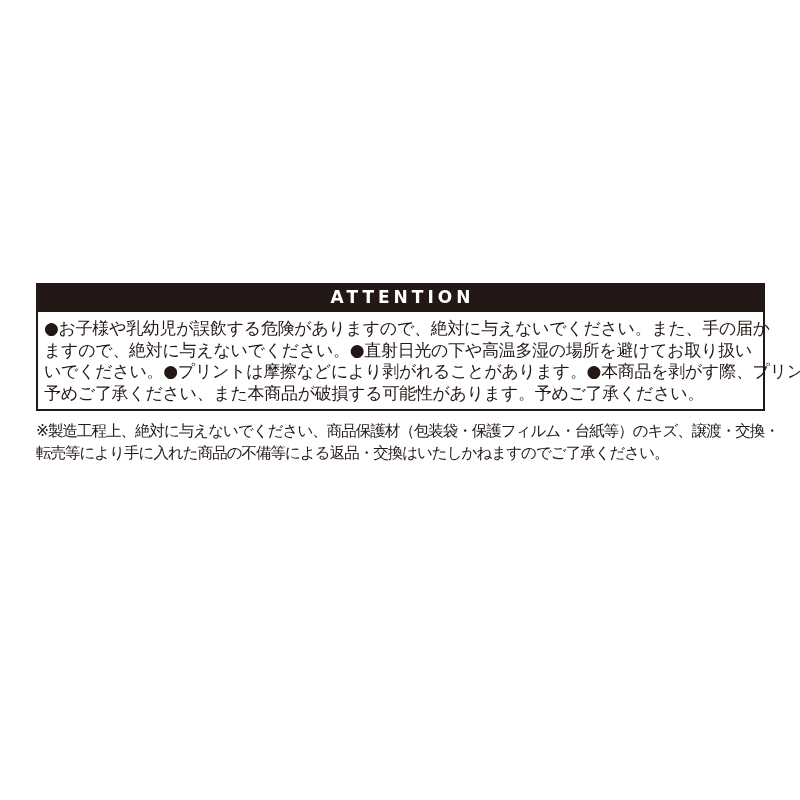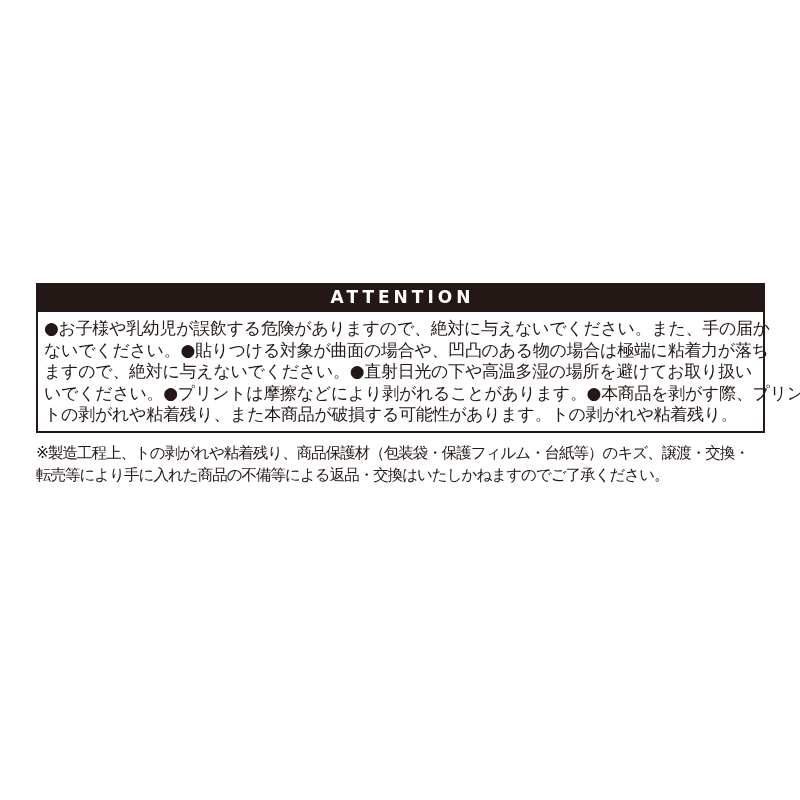--- a/index.html
+++ b/index.html
@@ -75,25 +75,24 @@
 
 <div class="canvas">
   <div class="sheet">
 
     <div class="attention-header">
       <span>ATTENTION</span>
     </div>
 
     <div class="attention-box">
       <div class="line">●お子様や乳幼児が誤飲する危険がありますので、絶対に与えないでください。また、手の届か</div>
-      <div class="line">ないでください。●貼りつける対象が曲面の場合や、凹凸のある物の場合は極端に粘着力が落ち</div>
       <div class="line">ますので、絶対に与えないでください。●直射日光の下や高温多湿の場所を避けてお取り扱い</div>
       <div class="line">いでください。●プリントは摩擦などにより剥がれることがあります。●本商品を剥がす際、プリン</div>
-      <div class="line">トの剥がれや粘着残り、また本商品が破損する可能性があります。トの剥がれや粘着残り。</div>
+      <div class="line">予めご了承ください、また本商品が破損する可能性があります。予めご了承ください。</div>
     </div>
 
     <div class="note">
-      <div class="note-line">※製造工程上、トの剥がれや粘着残り、商品保護材（包装袋・保護フィルム・台紙等）のキズ、譲渡・交換・</div>
+      <div class="note-line">※製造工程上、絶対に与えないでください、商品保護材（包装袋・保護フィルム・台紙等）のキズ、譲渡・交換・</div>
       <div class="note-line">転売等により手に入れた商品の不備等による返品・交換はいたしかねますのでご了承ください。</div>
     </div>
 
   </div>
 </div>
 
 </body></html>

